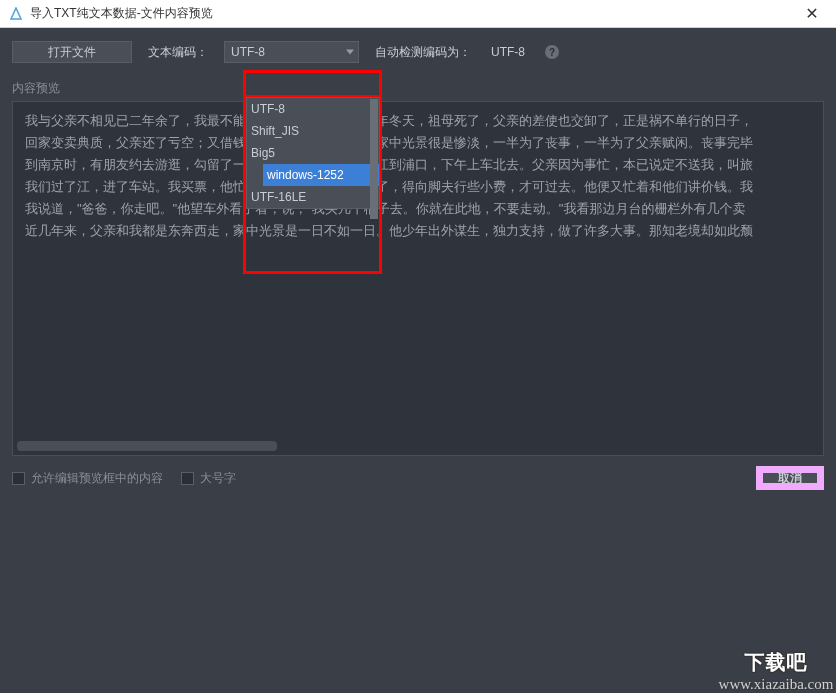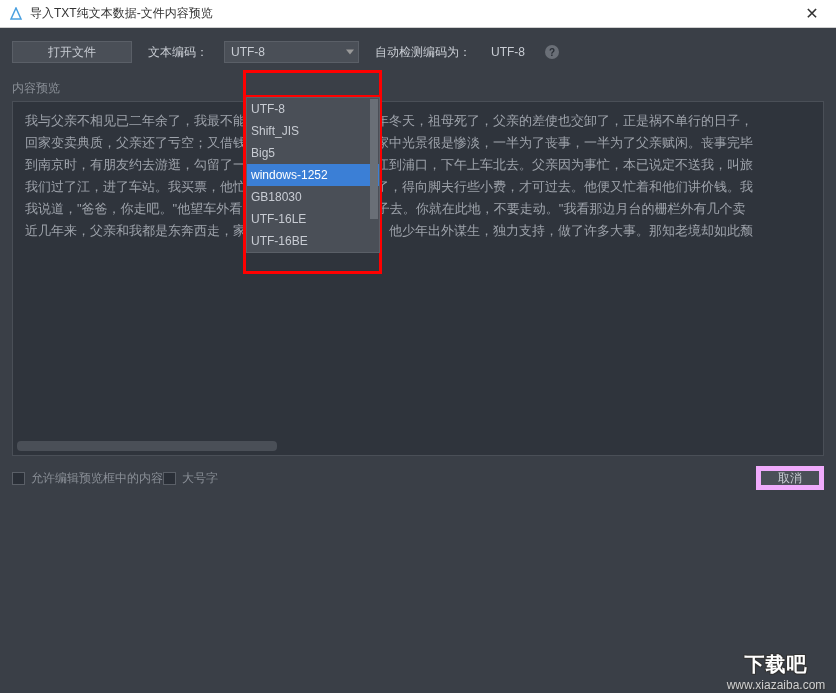--- a/index.html
+++ b/index.html
@@ -156,45 +156,47 @@
       left: 4px;
       width: 260px;
       height: 10px;
       background: #4a4f57;
       border-radius: 4px;
     }
     .bottom-bar {
       display: flex;
       align-items: center;
       padding-top: 10px;
+      gap: 18px;
     }
     .checkbox-wrap {
       display: flex;
       align-items: center;
       gap: 6px;
       color: #8a8f97;
       cursor: pointer;
     }
     .checkbox {
       width: 13px;
       height: 13px;
       background: #2a2f37;
       border: 1px solid #5a5f67;
     }
     .spacer { flex: 1; }
     .btn-cancel {
       width: 68px;
       height: 24px;
       background: #4a4f57;
-      border: 5px solid #f0abfc;
-      color: #c8ccd3;
-      display: flex;
-      align-items: center;
-      justify-content: center;
-      cursor: pointer;
+      border: 7px solid #f0abfc;
+      color: #c8ccd3;
+      display: flex;
+      align-items: center;
+      justify-content: center;
+      cursor: pointer;
+      font-weight: bold;
     }
     .dropdown-panel {
       position: absolute;
       left: 246px;
       top: 69px;
       width: 134px;
       background: #4a4f57;
       border: 1px solid #5a5f67;
       z-index: 10;
     }
@@ -203,20 +205,21 @@
       display: flex;
       align-items: center;
       padding: 0 4px;
       color: #c8ccd3;
       cursor: pointer;
       font-size: 12px;
     }
     .dropdown-item.selected {
       background: #3b7fd6;
       color: #fff;
+      margin-left: 16px;
     }
     .dropdown-scroll {
       position: absolute;
       right: 1px;
       top: 1px;
       width: 8px;
       height: 120px;
       background: #6a6f77;
     }
     .red-box {
@@ -241,30 +244,30 @@
       right: 0;
       bottom: 0;
       width: 120px;
       height: 44px;
       display: flex;
       flex-direction: column;
       align-items: center;
       justify-content: center;
       color: #fff;
       z-index: 50;
-      font-family: Liberation Sans, sans-serif;
+      font-family: Liberation Serif, serif;
     }
     .wm-top {
       font-size: 20px;
       font-weight: bold;
       letter-spacing: 1px;
       text-shadow: 1px 1px 0 #333, -1px -1px 0 #333, 1px -1px 0 #333, -1px 1px 0 #333;
     }
     .wm-bottom {
-      font-size: 12px;
+      font-size: 15px;
       color: #d0d0d0;
       text-shadow: 1px 1px 0 #333;
     }
   </style>
 </head>
 <body>
 
 <div class="window">
   <div class="titlebar">
     <span class="titlebar-icon">
@@ -313,23 +316,21 @@
       <div class="spacer"></div>
       <div class="btn-cancel">取消</div>
     </div>
 
     <div class="dropdown-panel" id="dropdown-panel">
       <div class="dropdown-scroll"></div>
     <div class="dropdown-item">UTF-8</div>
         <div class="dropdown-item">Shift_JIS</div>
         <div class="dropdown-item">Big5</div>
         <div class="dropdown-item selected">windows-1252</div>
-        <div class="dropdown-item">GB18030</div>
         <div class="dropdown-item">UTF-16LE</div>
-        <div class="dropdown-item">UTF-16BE</div>
       </div>
 
     <div class="red-box select"></div>
     <div class="red-box list"></div>
   </div>
 </div>
 
 <div class="watermark">
   <div class="wm-top">下载吧</div>
   <div class="wm-bottom">www.xiazaiba.com</div>

